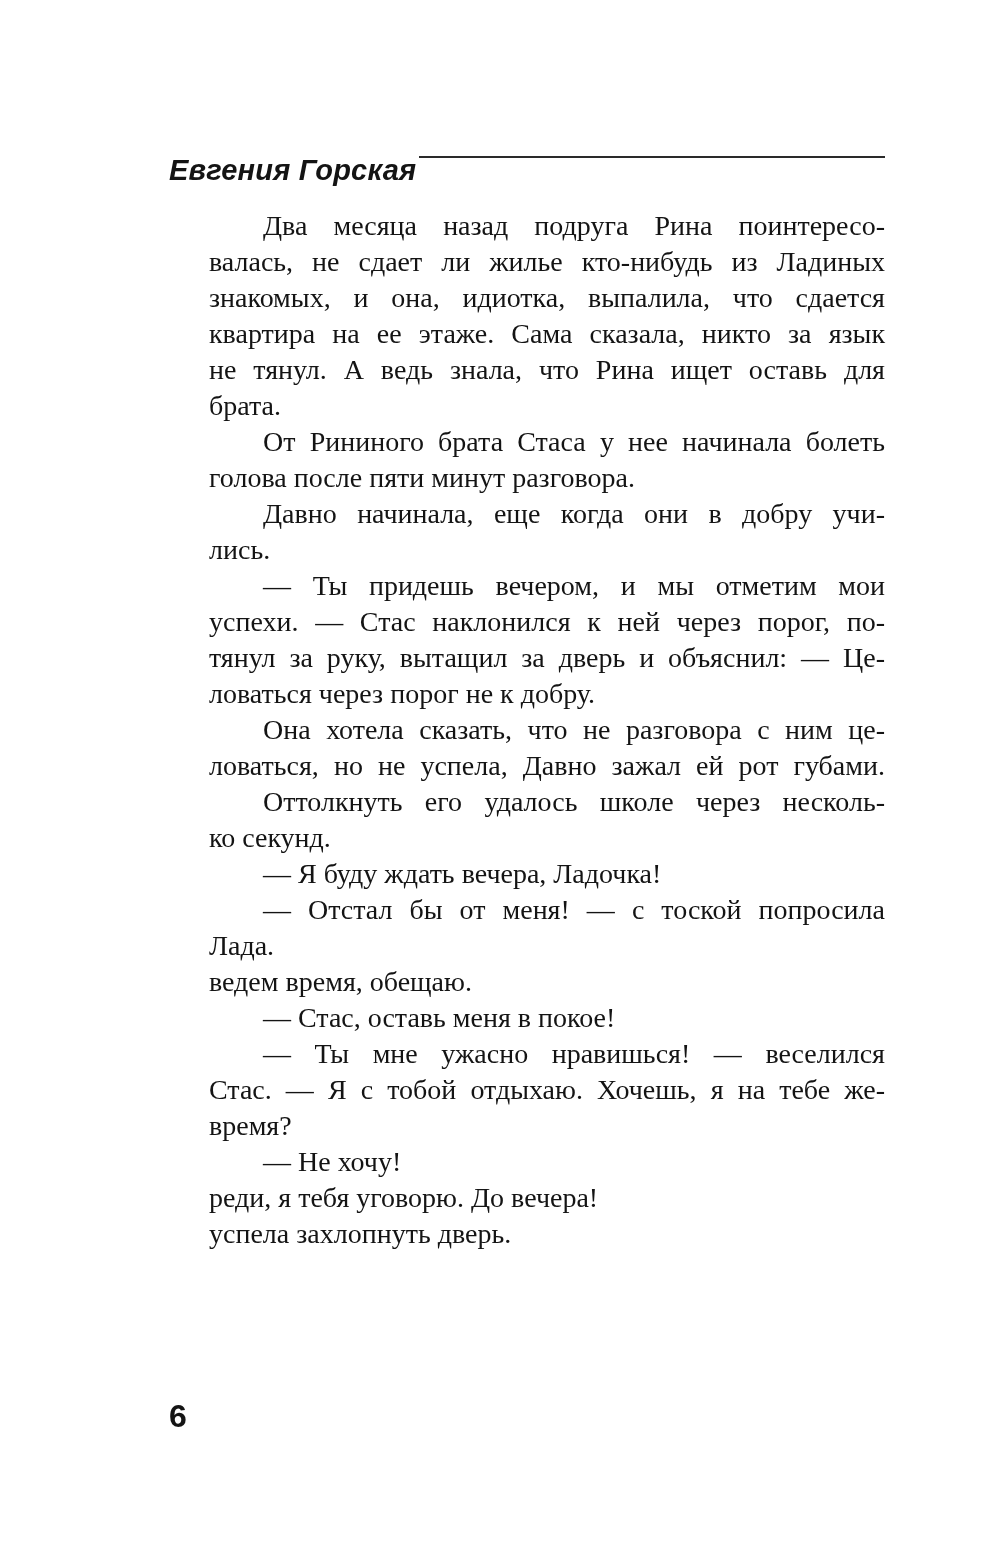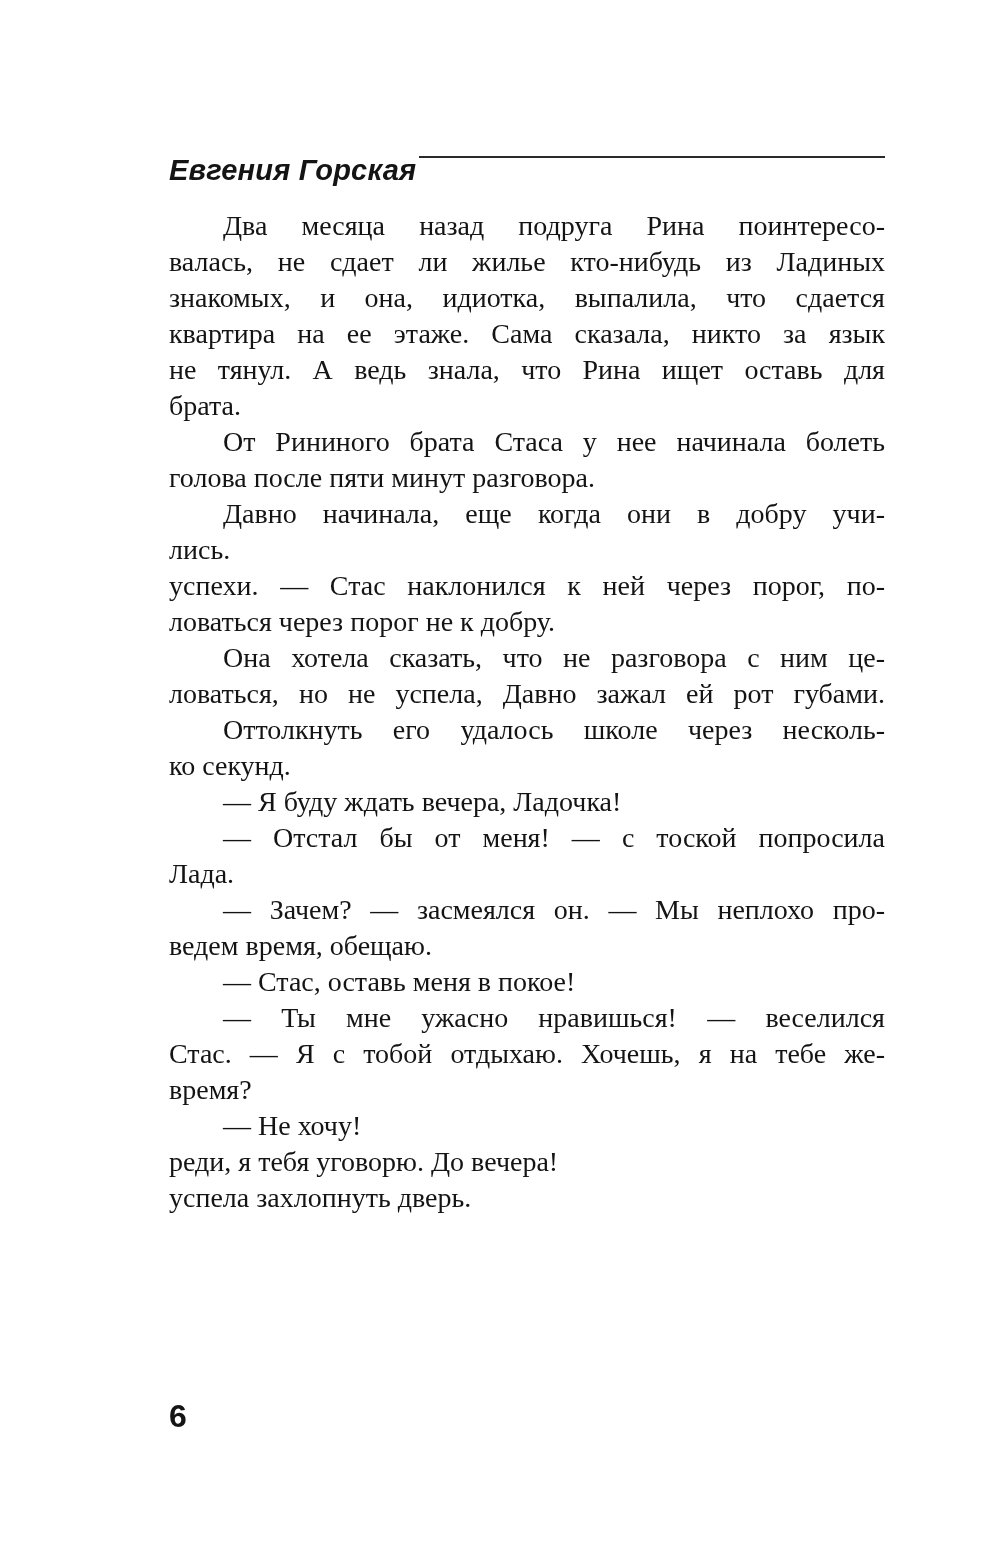--- a/index.html
+++ b/index.html
@@ -43,20 +43,21 @@
   }
   .body-text {
     margin-top: 18px;
     font-size: 28px;
     line-height: 36px;
     color: #141414;
   }
   .line {
     text-align: justify;
     text-align-last: justify;
+    margin-left: 40px;
   }
   .line.first { text-indent: 54px; }
   .line.last  { text-align-last: left; }
   .page-number {
     position: absolute;
     left: 169px; top: 1400px;
     font-family: "Liberation Sans", sans-serif;
     font-weight: bold;
     font-size: 32px;
     line-height: 1;
@@ -76,30 +77,31 @@
         <div class="line first">Два месяца назад подруга Рина поинтересо-</div>
         <div class="line">валась, не сдает ли жилье кто-нибудь из Ладиных</div>
         <div class="line">знакомых, и она, идиотка, выпалила, что сдается</div>
         <div class="line">квартира на ее этаже. Сама сказала, никто за язык</div>
         <div class="line">не тянул. А ведь знала, что Рина ищет оставь для</div>
         <div class="line last">брата.</div>
         <div class="line first">От Рининого брата Стаса у нее начинала болеть</div>
         <div class="line last">голова после пяти минут разговора.</div>
         <div class="line first">Давно начинала, еще когда они в добру учи-</div>
         <div class="line last">лись.</div>
+        <div class="line first">— Ты придешь вечером, и мы отметим мои</div>
         <div class="line">успехи. — Стас наклонился к ней через порог, по-</div>
+        <div class="line">тянул за руку, вытащил за дверь и объяснил: — Це-</div>
         <div class="line last">ловаться через порог не к добру.</div>
         <div class="line first">Она хотела сказать, что не разговора с ним це-</div>
         <div class="line">ловаться, но не успела, Давно зажал ей рот губами.</div>
         <div class="line first">Оттолкнуть его удалось школе через несколь-</div>
         <div class="line last">ко секунд.</div>
         <div class="line first last">— Я буду ждать вечера, Ладочка!</div>
         <div class="line first">— Отстал бы от меня! — с тоской попросила</div>
         <div class="line last">Лада.</div>
-        <div class="line first">— Зачем? — засмеялся он. — Мы неплохо про-</div>
         <div class="line last">ведем время, обещаю.</div>
         <div class="line first last">— Стас, оставь меня в покое!</div>
         <div class="line first">— Ты мне ужасно нравишься! — веселился</div>
         <div class="line">Стас. — Я с тобой отдыхаю. Хочешь, я на тебе же-</div>
         <div class="line last">время?</div>
         <div class="line first last">— Не хочу!</div>
         <div class="line last">реди, я тебя уговорю. До вечера!</div>
         <div class="line last">успела захлопнуть дверь.</div>
       </main>
   </div>

